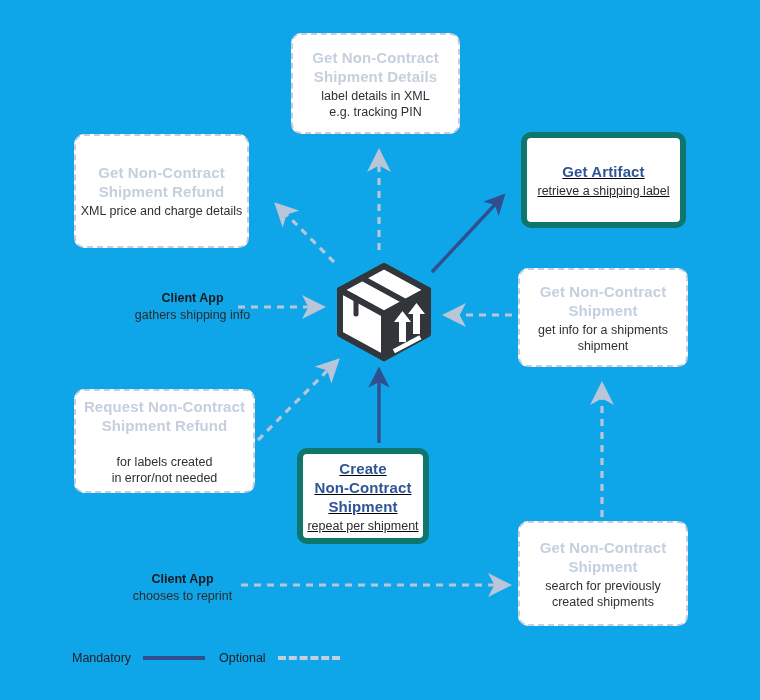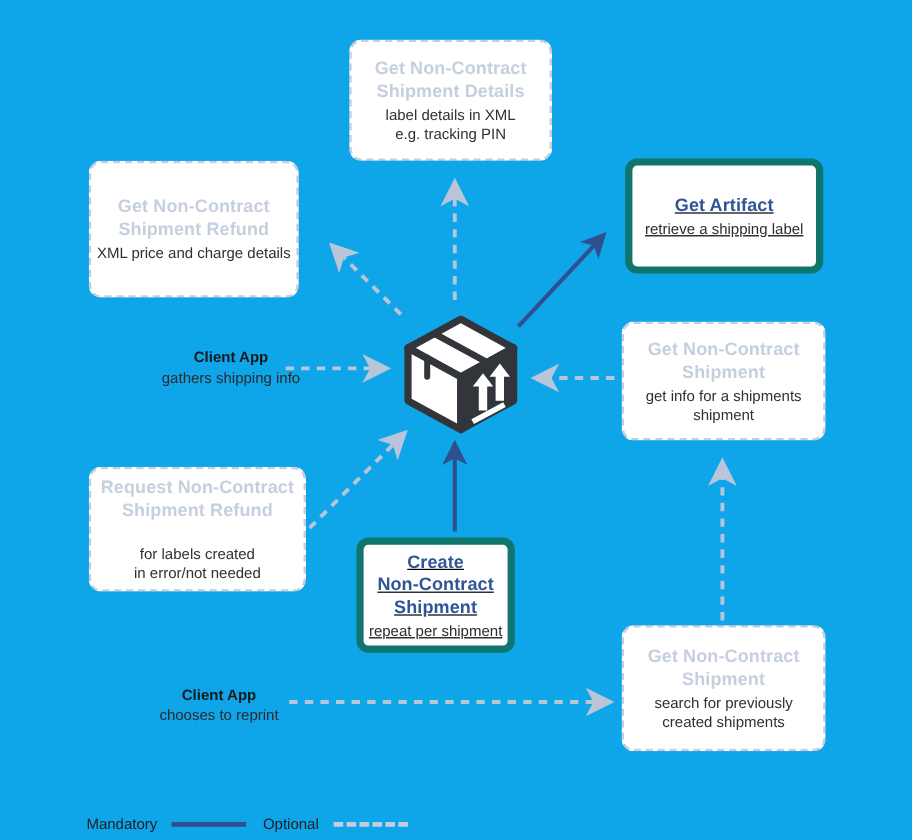--- a/index.html
+++ b/index.html
@@ -109,21 +109,20 @@
 
   
   #legend {
     position: absolute;
     left: 72px;
     top: 646px;
     width: 290px;
     height: 24px;
     display: flex;
     align-items: center;
-    margin-top: 29px;
   }
   #legend .lg-label {
     font-size: 12.5px;
     color: #1d1e21;
     white-space: nowrap;
   }
   #legend .lg-swatch-solid {
     width: 62px;
     height: 0;
     border-top: 4px solid #2f4f8f;

